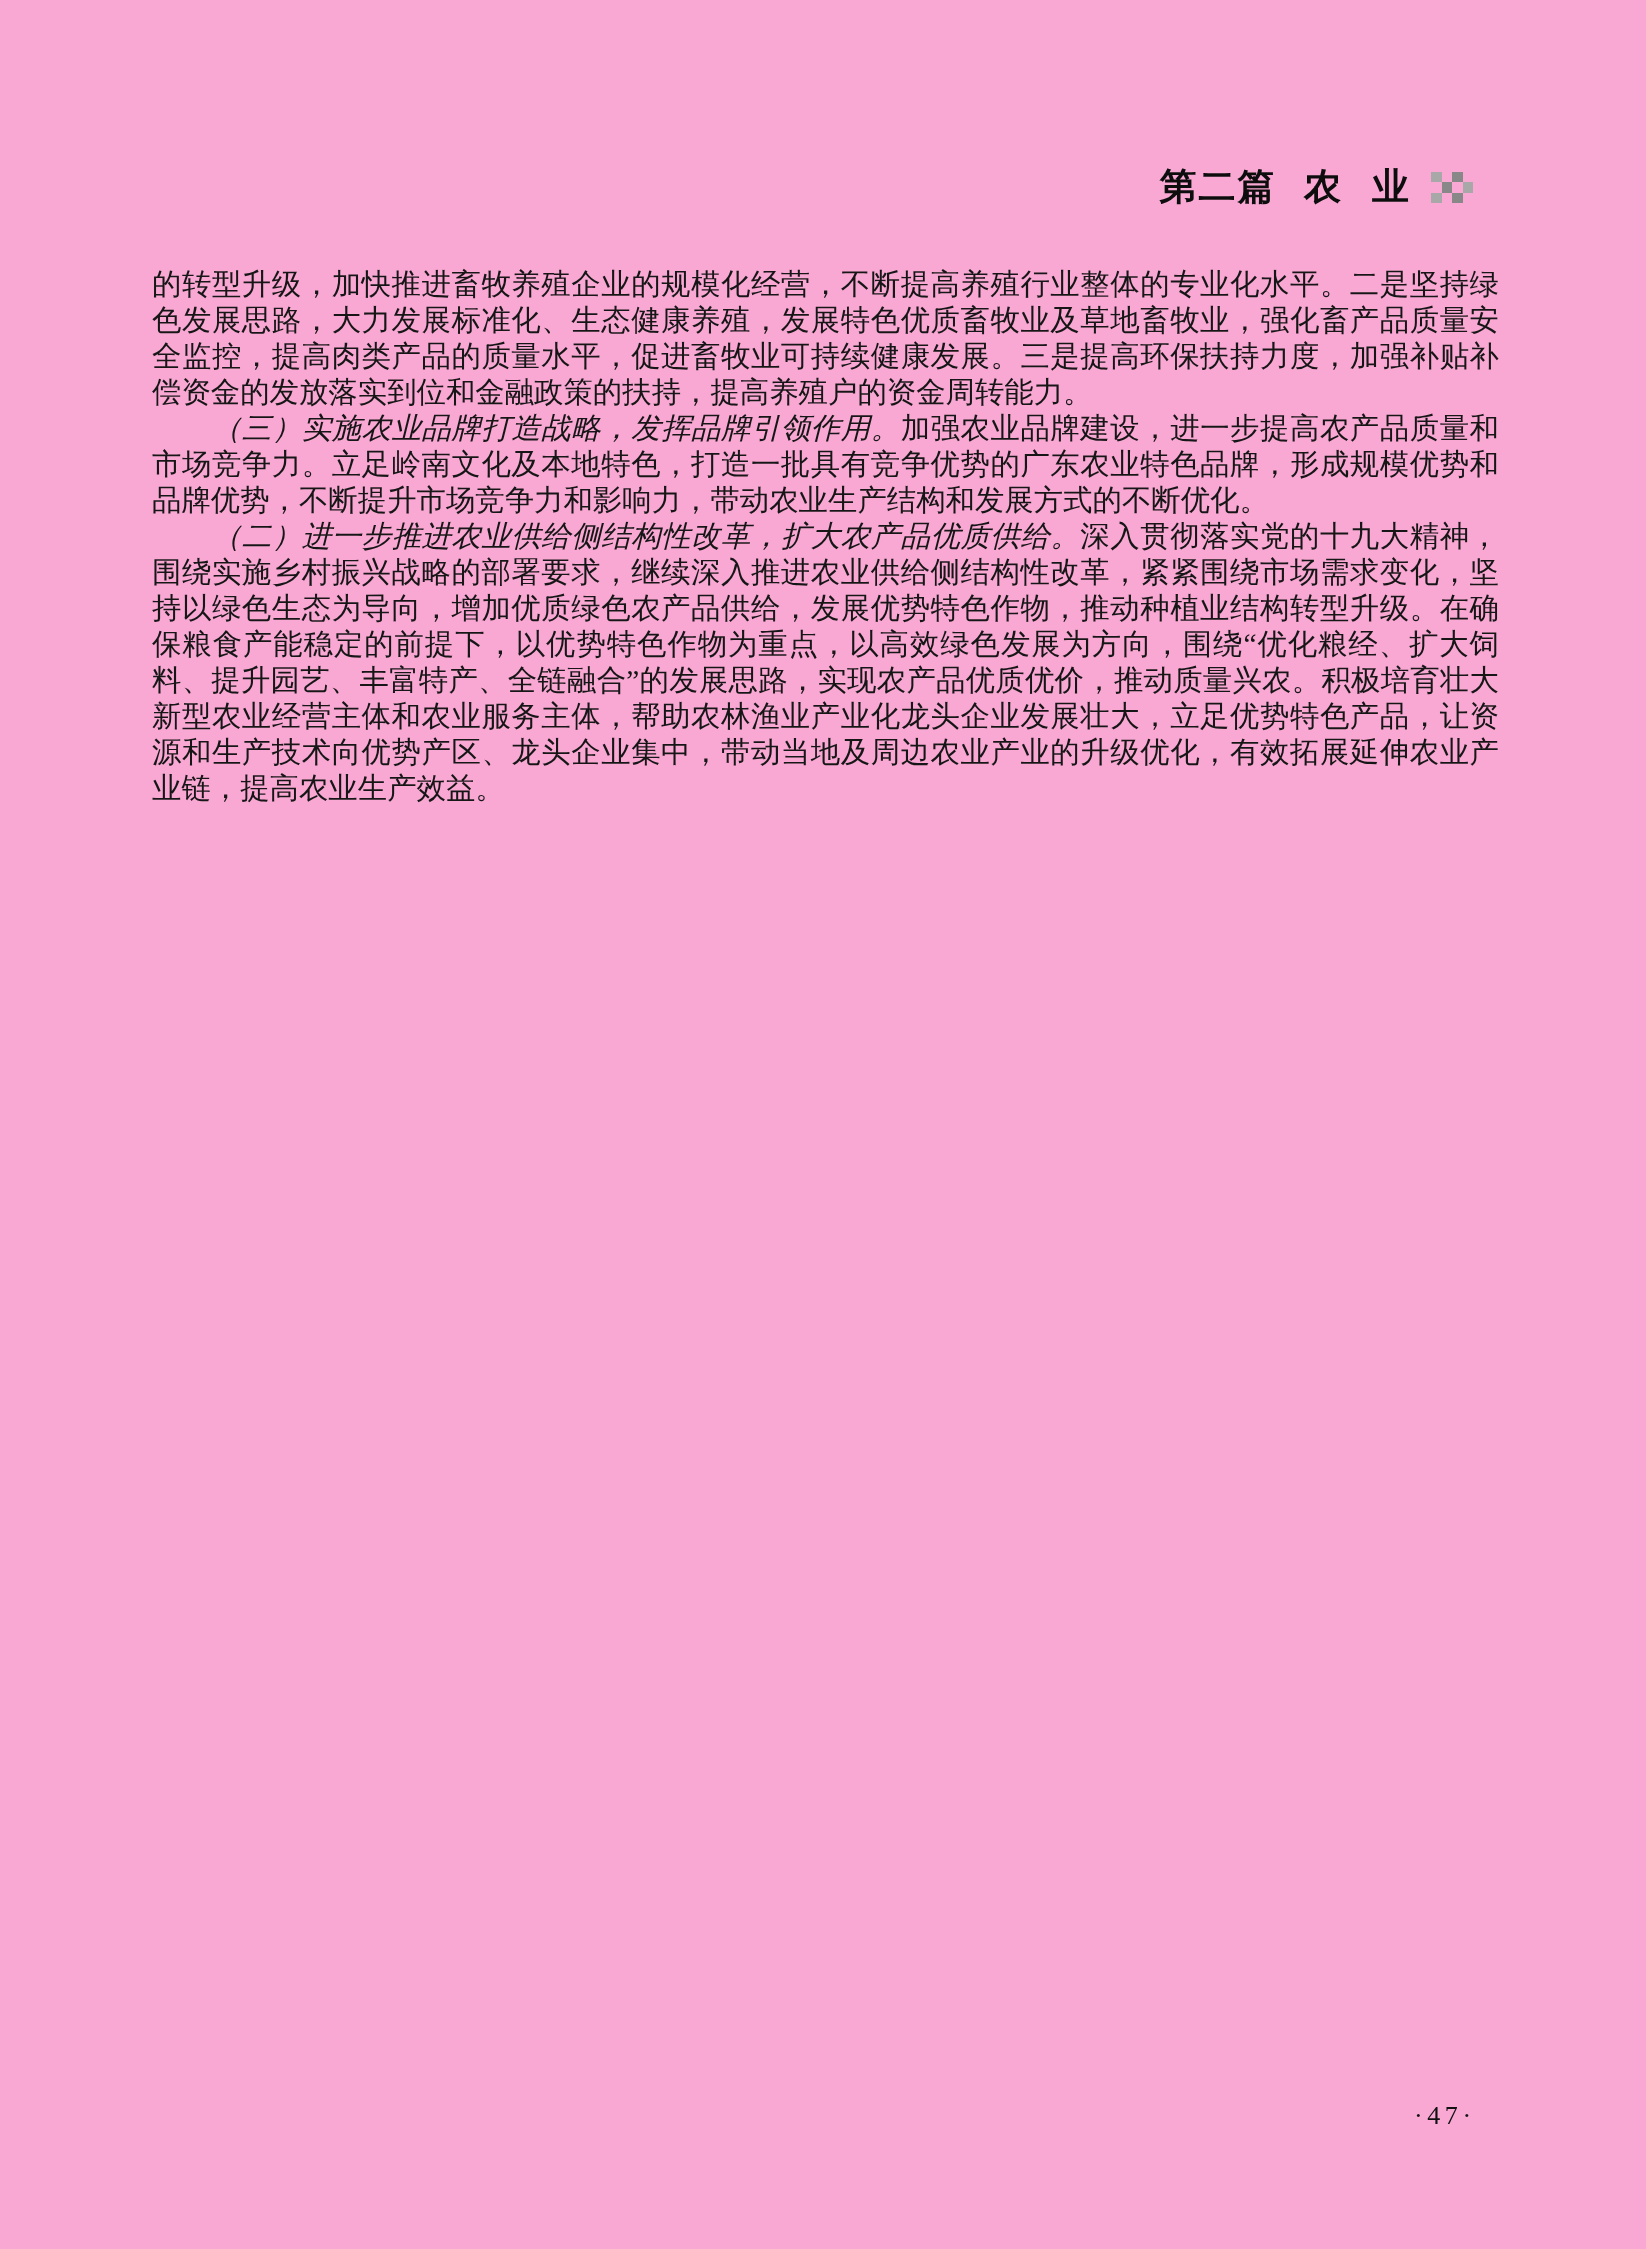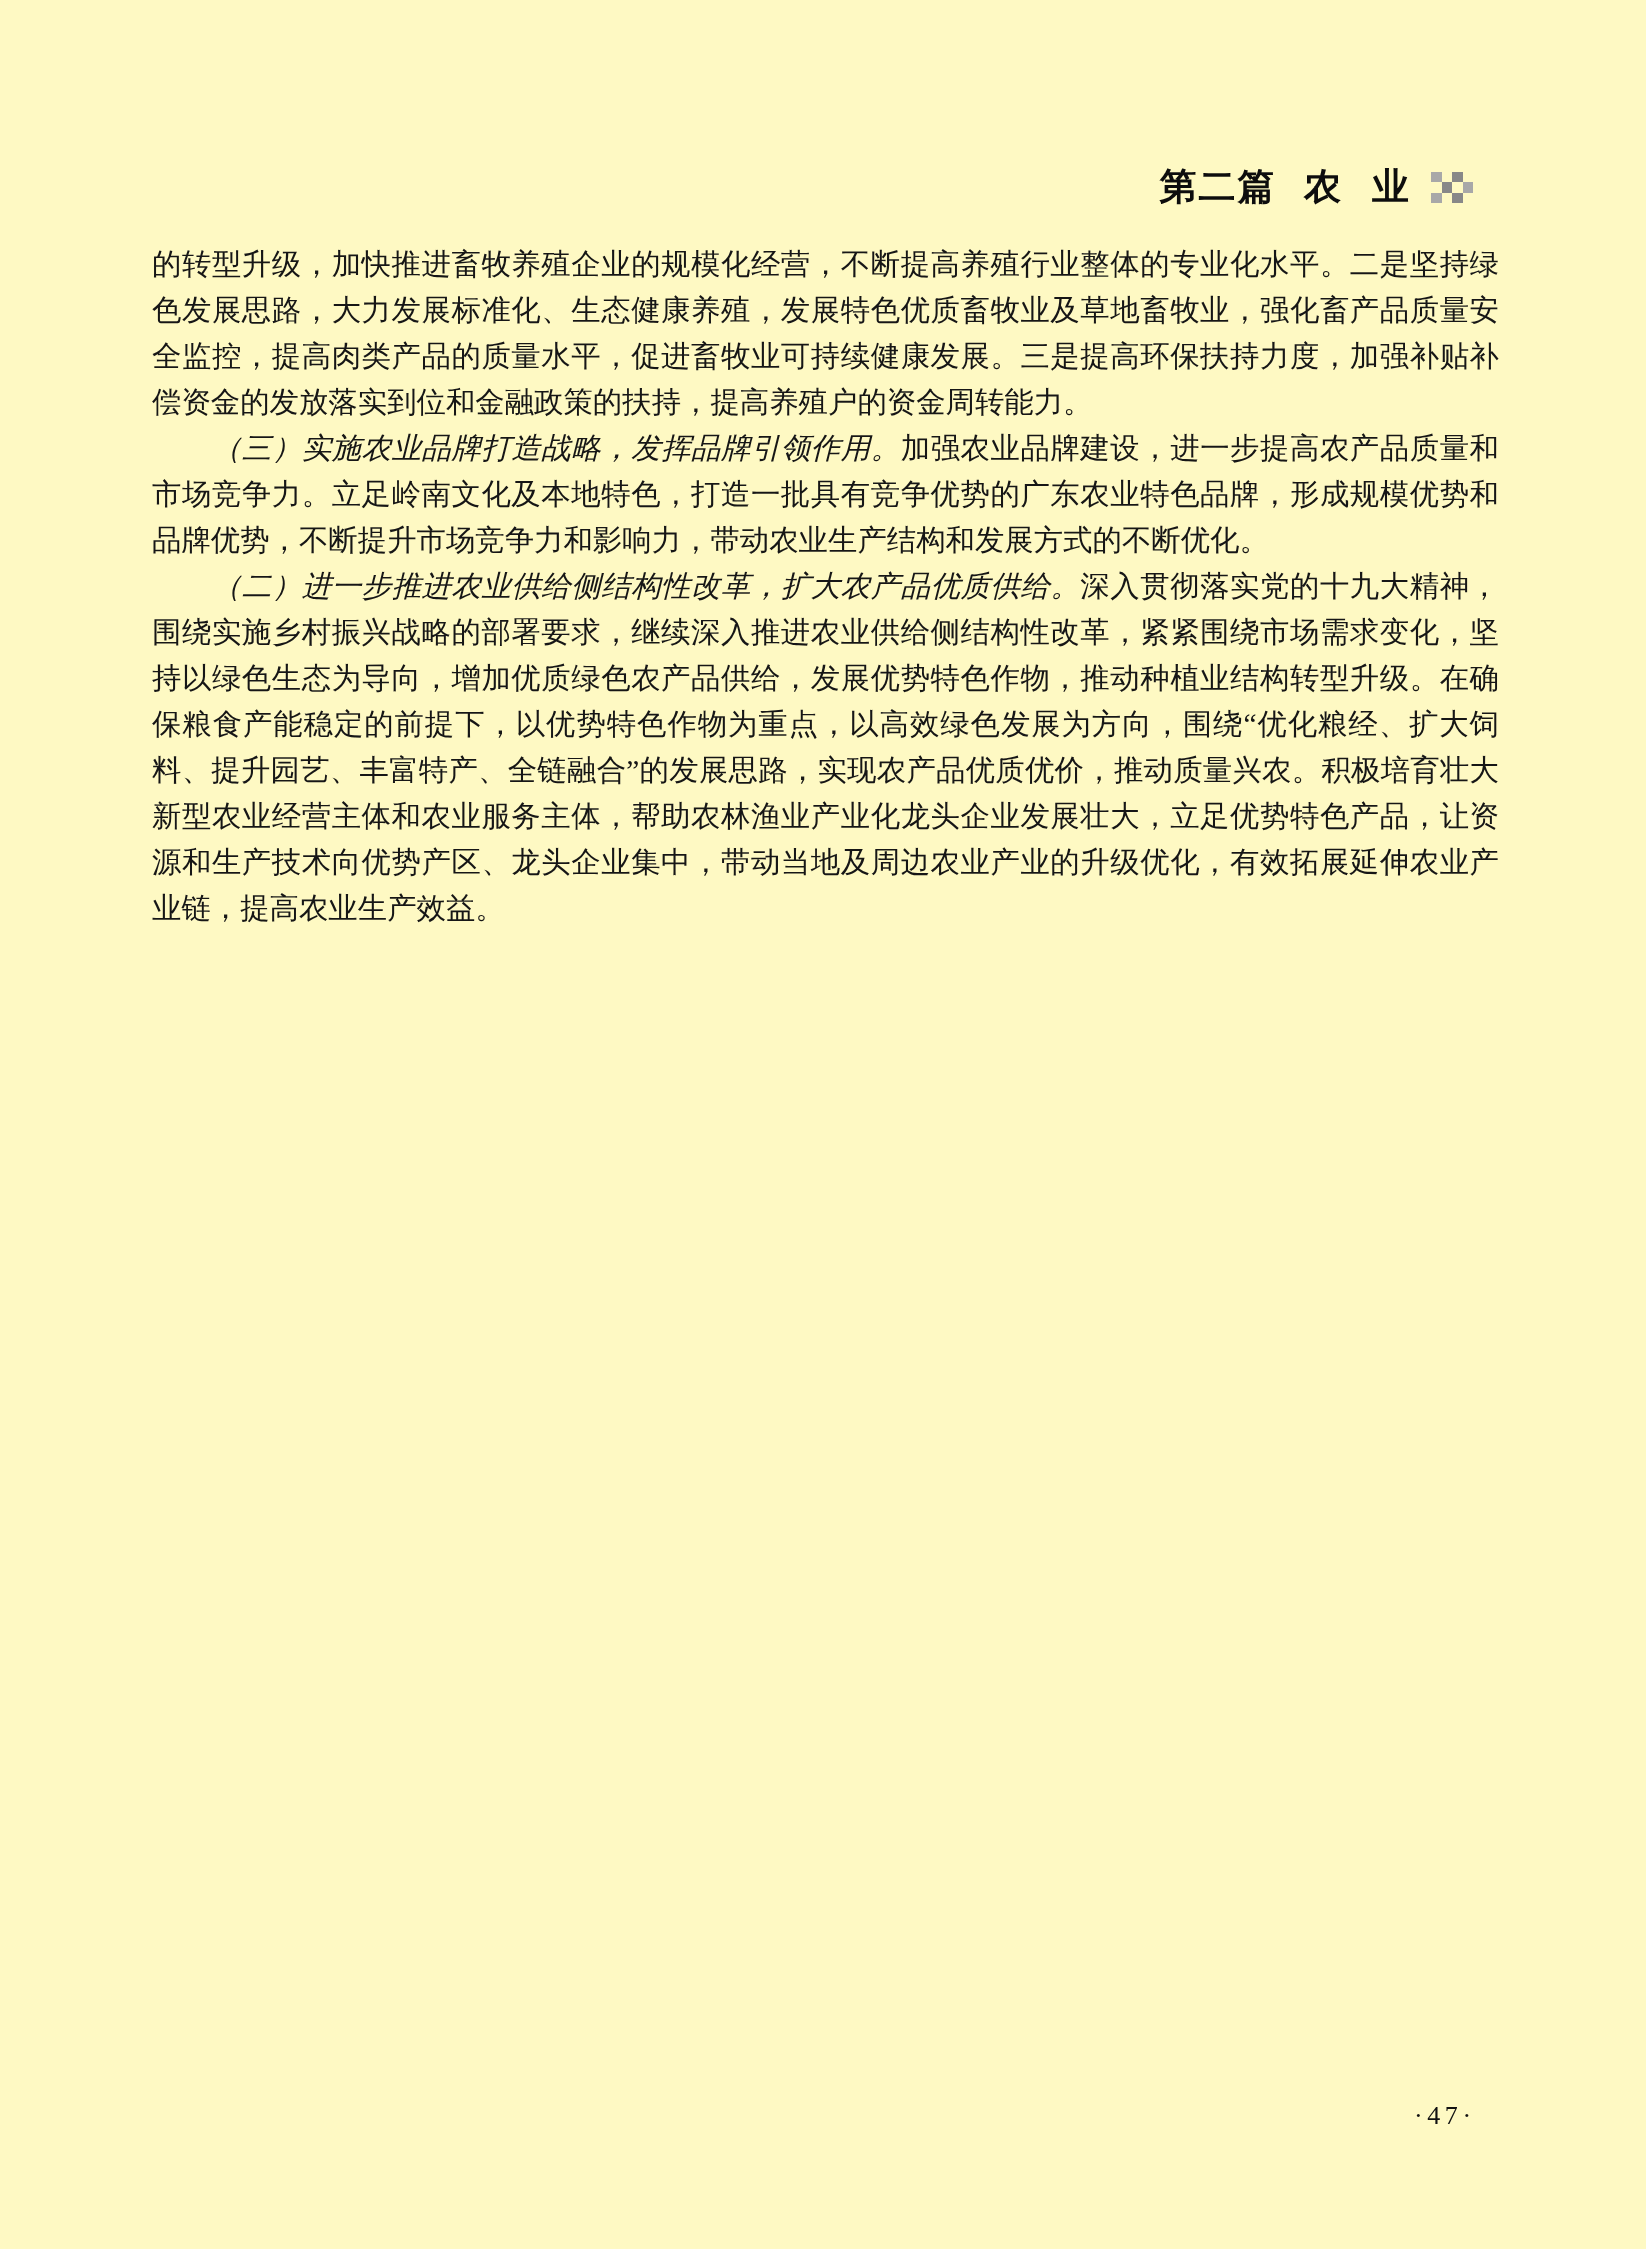--- a/index.html
+++ b/index.html
@@ -4,21 +4,21 @@
 <style>
   html, body {
     margin: 0;
     padding: 0;
     background: #ffffff;
   }
   .sheet {
     position: relative;
     width: 1647px;
     height: 2250px;
-    background: #fef9c3;
+    background: #f9a8d4;
     overflow: hidden;
   }
 
   
   .runhead {
     position: absolute;
     top: 162px;
     right: 174px;
     display: flex;
     align-items: center;
@@ -45,25 +45,25 @@
   .checker .sq2 { grid-column: 3; grid-row: 1; background: #888888; }
   .checker .sq3 { grid-column: 2; grid-row: 2; background: #888888; }
   .checker .sq4 { grid-column: 4; grid-row: 2; background: #a8a8a8; }
   .checker .sq5 { grid-column: 1; grid-row: 3; background: #a8a8a8; }
   .checker .sq6 { grid-column: 3; grid-row: 3; background: #888888; }
 
   
   .bodytext {
     position: absolute;
     left: 152px;
-    top: 241px;
+    top: 266px;
     width: 1347px;
     font-family: "Liberation Serif", serif;
     font-size: 29.4px;
-    line-height: 46px;
+    line-height: 36px;
     color: #161616;
     text-align: justify;
     word-break: break-all;
   }
   .bodytext p {
     margin: 0;
     padding: 0;
   }
   .bodytext p.indent {
     text-indent: 60px;

